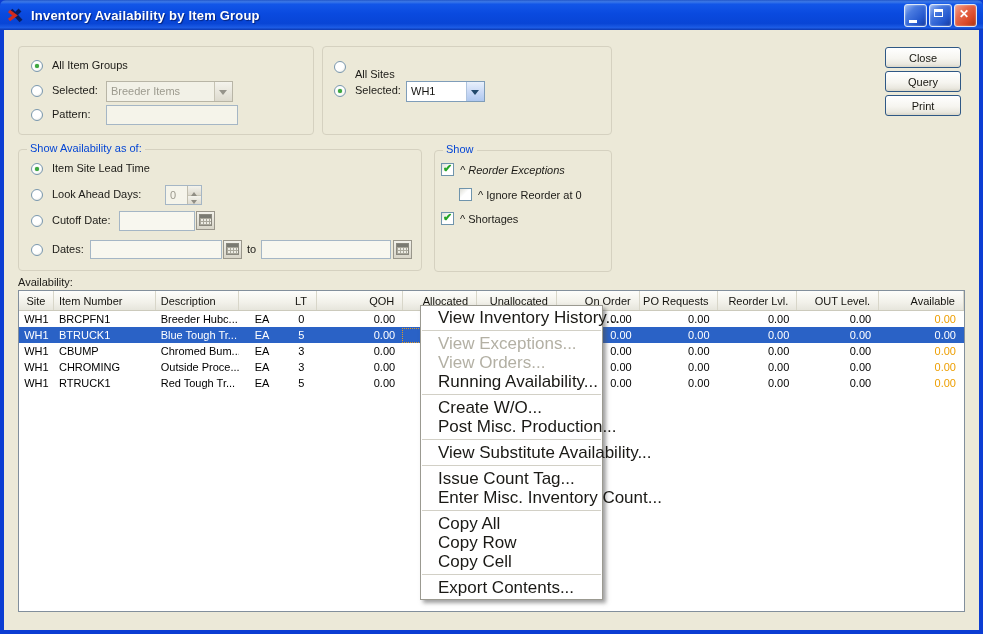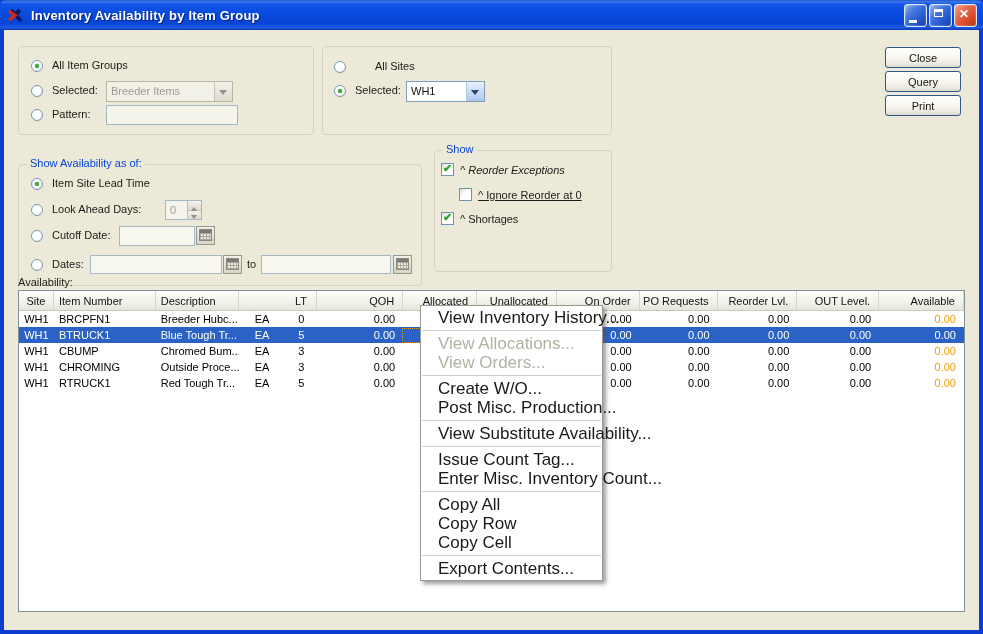--- a/index.html
+++ b/index.html
@@ -100,34 +100,34 @@
       <div class="val">Breeder Items</div>
       <div class="arrow-btn"></div>
     </div>
     <div class="radio" style="left:12px;top:62px;"></div>
     <div class="lbl" style="left:33px;top:61px;">Pattern:</div>
     <input class="txt" style="left: 87px; top: 58px; width: 132px; height: 20px;" readonly="" value="">
   </div>
 
   <div class="groupbox" style="left:322px;top:46px;width:288px;height:87px;">
     <div class="radio" style="left:11px;top:14px;"></div>
-    <div class="lbl" style="left:32px;top:13px;margin-left:20px;">All Sites</div>
+    <div class="lbl" style="left:32px;top:21px;">All Sites</div>
     <div class="radio checked" style="left:11px;top:38px;"></div>
     <div class="lbl" style="left:32px;top:37px;">Selected:</div>
     <div class="combo" style="left:83px;top:34px;width:79px;">
       <div class="val">WH1</div>
       <div class="arrow-btn"></div>
     </div>
   </div>
 
   <div class="xp-btn" style="left:885px;top:47px;">Close</div>
   <div class="xp-btn" style="left:885px;top:71px;">Query</div>
   <div class="xp-btn" style="left:885px;top:95px;">Print</div>
 
-  <div class="groupbox" style="left:18px;top:164px;width:402px;height:120px;">
+  <div class="groupbox" style="left:18px;top:149px;width:402px;height:120px;">
     <div class="legend">Show Availability as of:</div>
     <div class="radio checked" style="left:12px;top:13px;"></div>
     <div class="lbl" style="left:33px;top:12px;">Item Site Lead Time</div>
     <div class="radio" style="left:12px;top:39px;"></div>
     <div class="lbl" style="left:33px;top:38px;">Look Ahead Days:</div>
     <div class="spin" style="left:146px;top:35px;width:37px;">
       <div class="spin-val">0</div>
       <div class="spin-btns">
         <div class="sb up"></div>
         <div class="sb down"></div>
@@ -150,21 +150,21 @@
     <div class="calbtn" style="left:374px;top:90px;">
         <div class="cal"></div>
       </div>
   </div>
 
   <div class="groupbox" style="left:434px;top:150px;width:176px;height:120px;">
     <div class="legend">Show</div>
     <div class="checkbox checked" style="left:6px;top:12px;"></div>
     <div class="lbl" style="left:25px;top:13px;font-style:italic;">^ Reorder Exceptions</div>
     <div class="checkbox" style="left:24px;top:37px;"></div>
-    <div class="lbl" style="left:43px;top:38px;text-decoration:underline;">^ Ignore Reorder at 0</div>
+    <div class="lbl" style="left:43px;top:38px;">^ Ignore Reorder at 0</div>
     <div class="checkbox checked" style="left:6px;top:61px;"></div>
     <div class="lbl" style="left:25px;top:62px;">^ Shortages</div>
   </div>
 
   <div class="avail-label" style="left:18px;top:276px;position:absolute;">Availability:</div>
   <div class="table">
     <div class="thead" id="thead">
         <div class="hcell c" style="width: 35px;">Site</div>
         <div class="hcell l" style="width: 102px;">Item Number</div>
         <div class="hcell l" style="width: 83px;">Description</div>
@@ -255,22 +255,23 @@
           <div class="tcell r" style="width: 82px;">0.00</div>
           <div class="tcell r avail" style="width: 85px;">0.00</div>
         </div>
       </div>
   </div>
   <div class="cell-focus"></div>
 
   <div class="menu" id="menu">
       <div class="mitem">View Inventory History...</div>
       <div class="msep"></div>
-      <div class="mitem disabled">View Allocations...</div>
+      <div class="mitem disabled">View Exceptions...</div>
       <div class="mitem disabled">View Orders...</div>
+      <div class="mitem">Running Availability...</div>
       <div class="msep"></div>
       <div class="mitem">Create W/O...</div>
       <div class="mitem">Post Misc. Production...</div>
       <div class="msep"></div>
       <div class="mitem">View Substitute Availability...</div>
       <div class="msep"></div>
       <div class="mitem">Issue Count Tag...</div>
       <div class="mitem">Enter Misc. Inventory Count...</div>
       <div class="msep"></div>
       <div class="mitem">Copy All</div>

